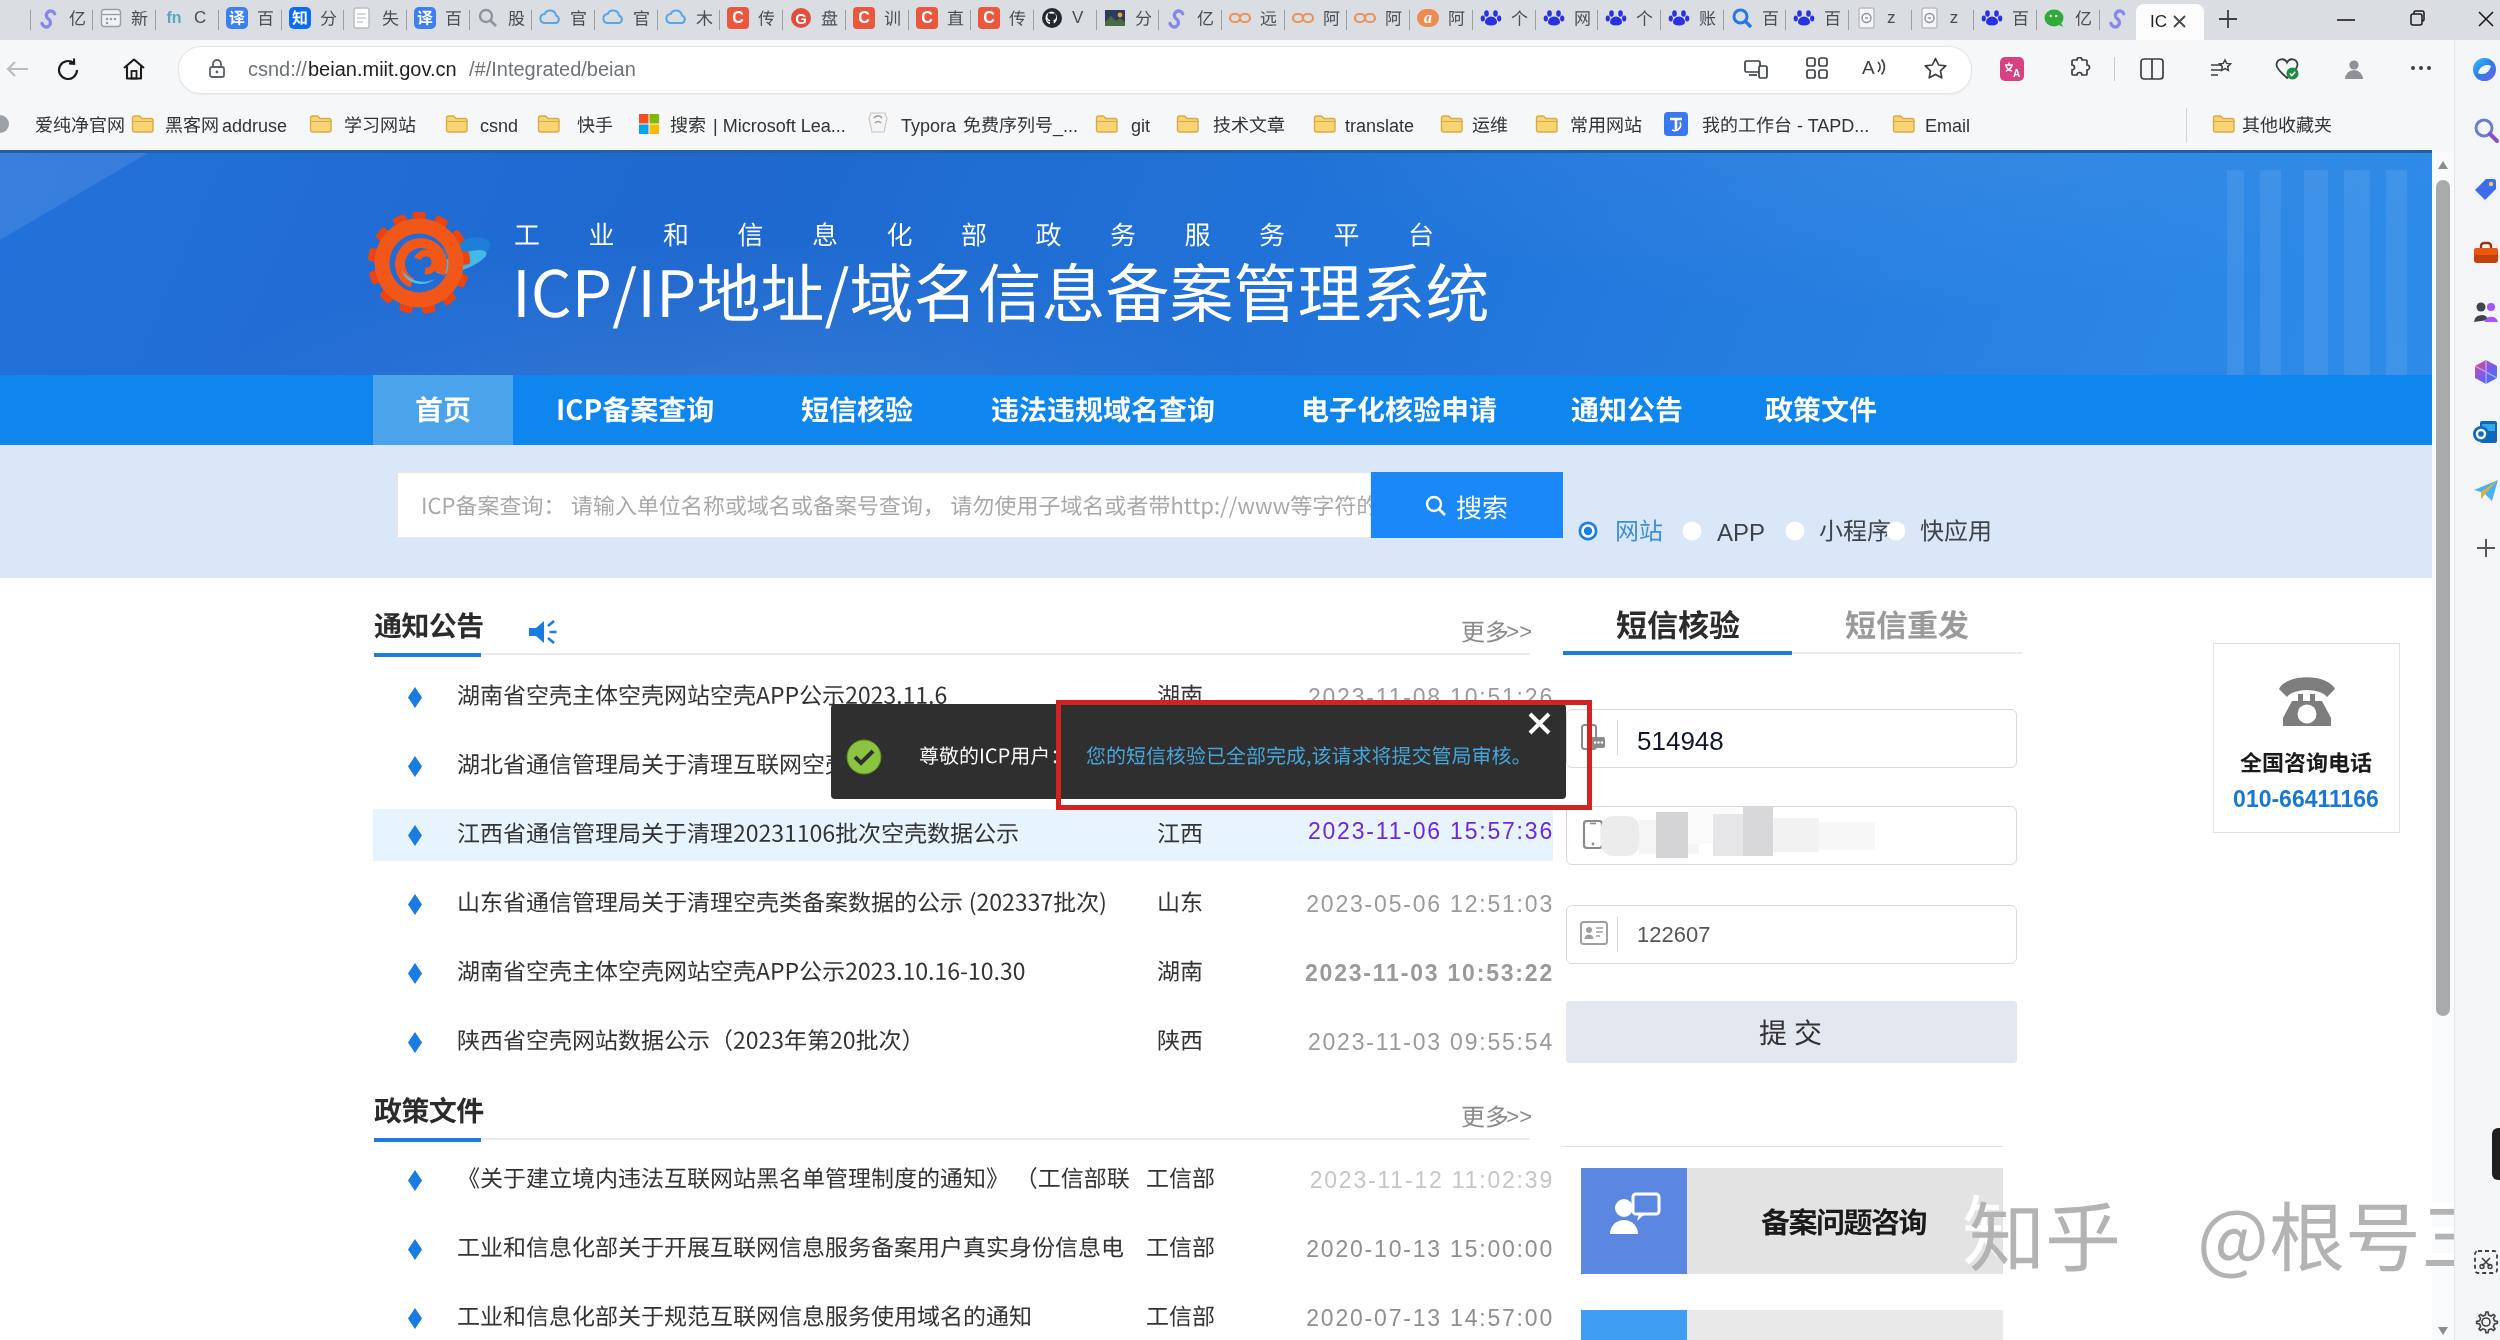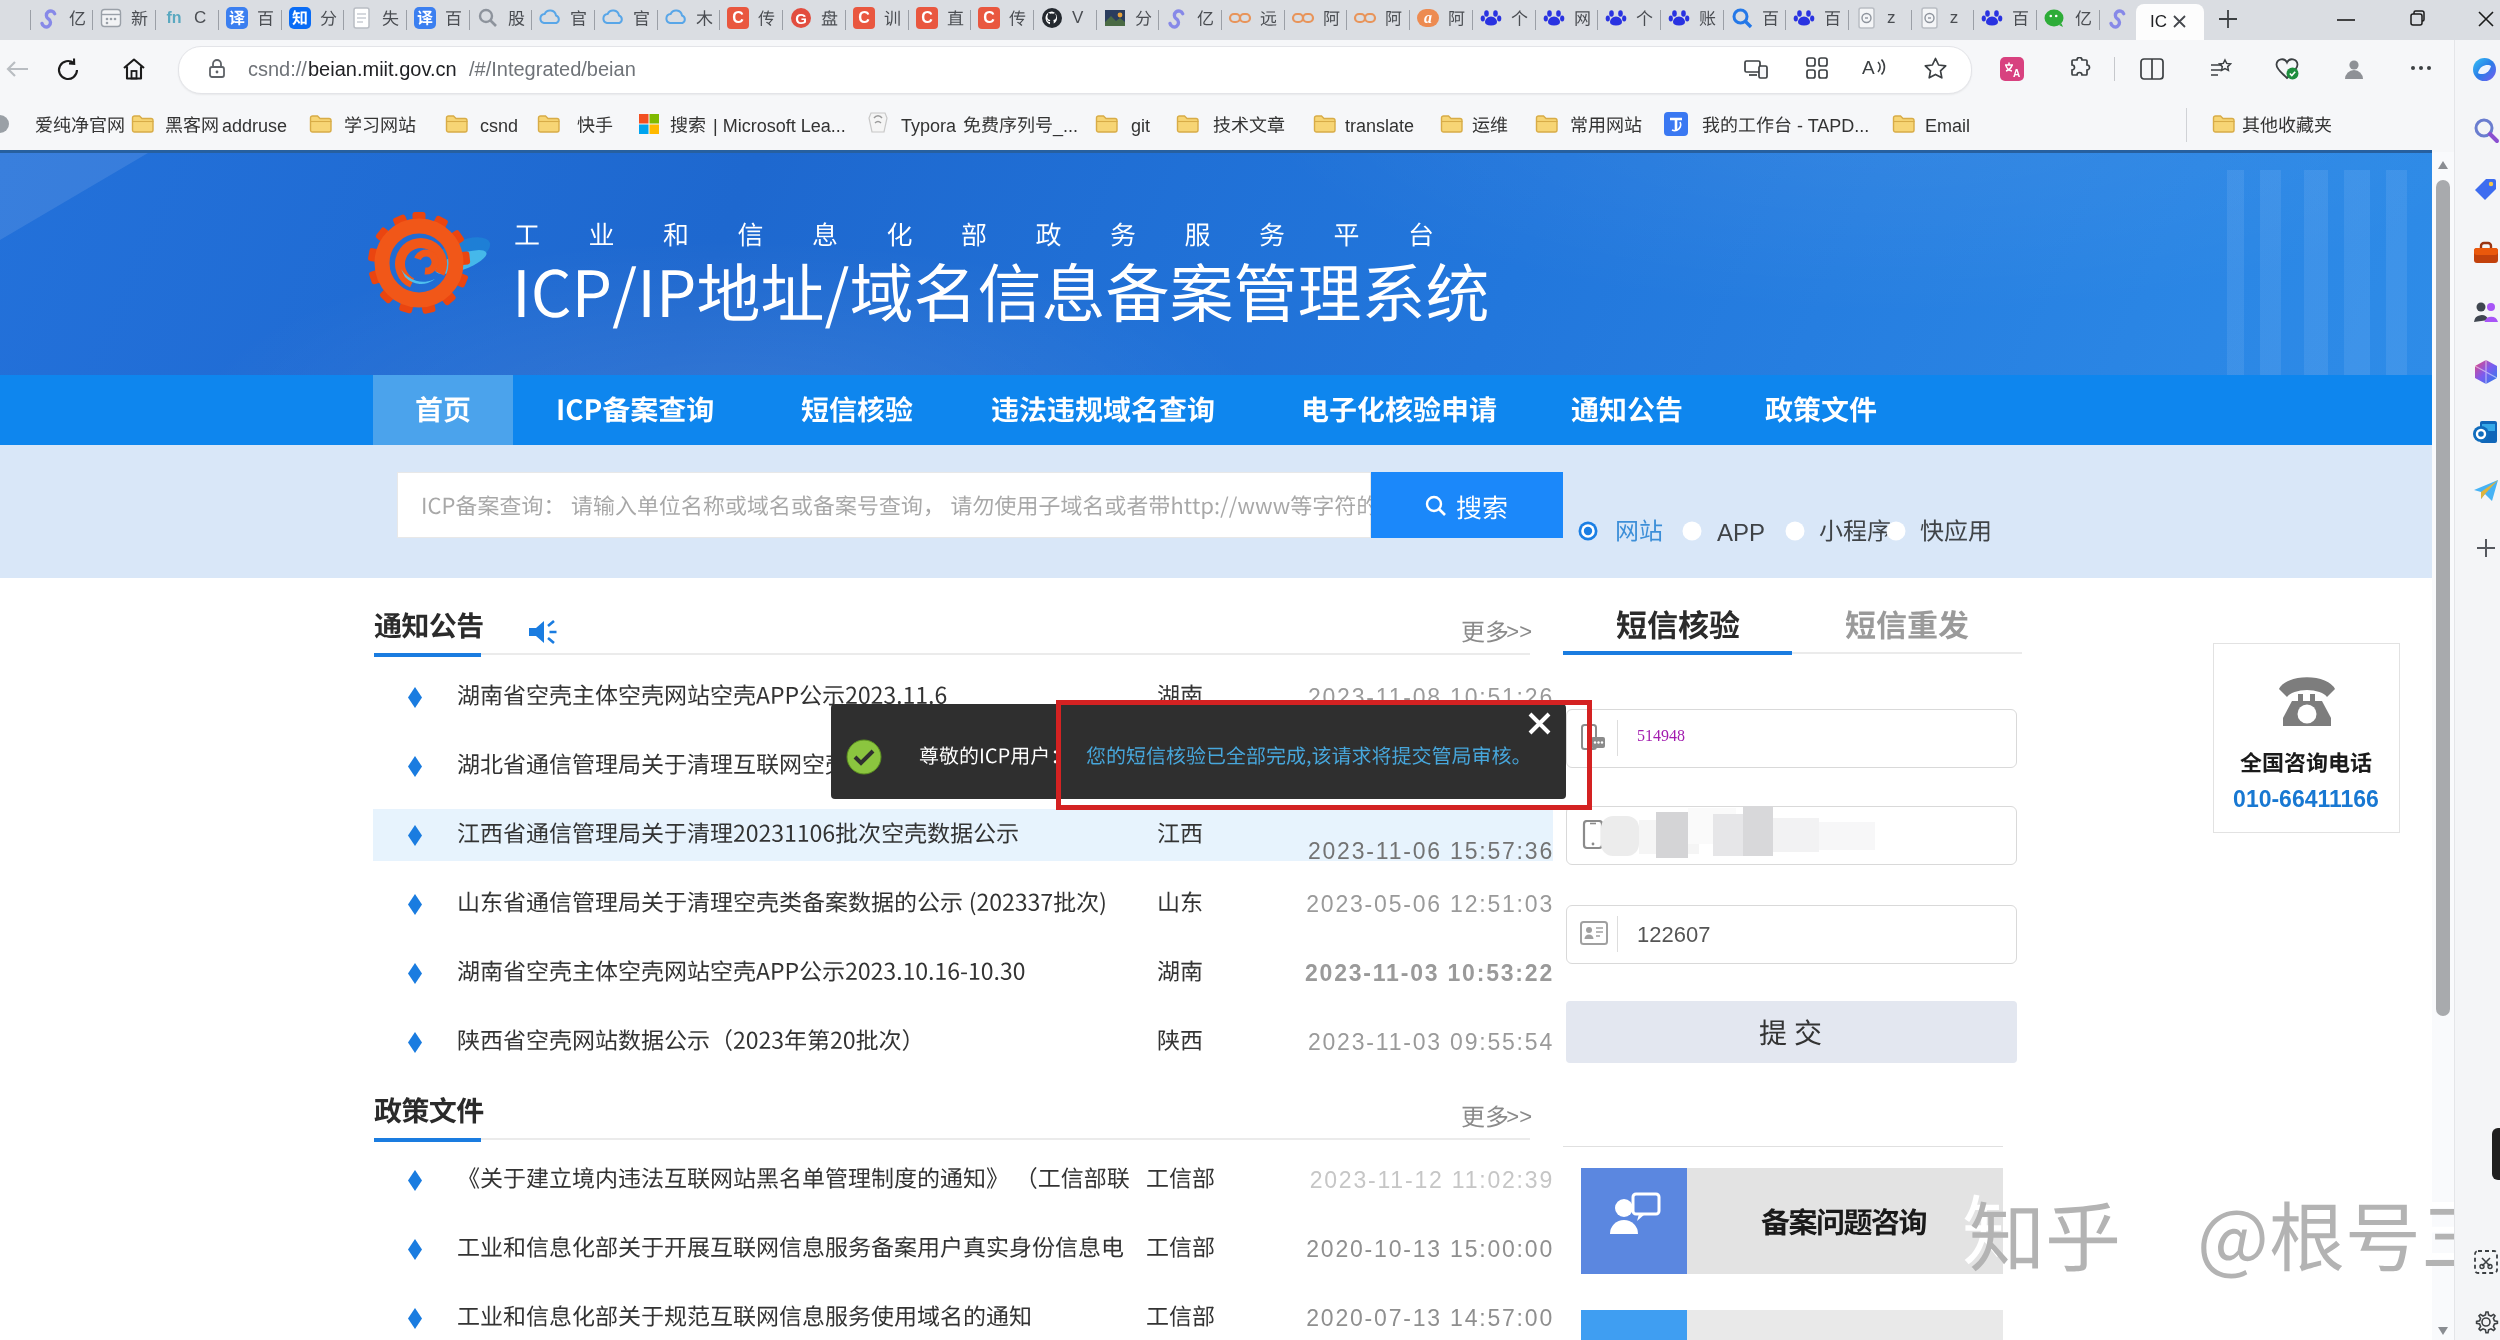--- a/index.html
+++ b/index.html
@@ -1293,21 +1293,21 @@
       <use href="#g145" x="22440"></use>
       <use href="#g146" x="23440"></use>
     </g>
   </svg>
 <svg style="position:absolute;left:1157.0px;top:822.0px;overflow:visible" width="48" height="29">
     <g transform="translate(0,19.78) scale(0.02300,-0.02300)" fill="#333">
       <use href="#g161" x="0"></use>
       <use href="#g162" x="1000"></use>
     </g>
   </svg>
-<div style="position:absolute;top:840px;font-family:'Liberation Sans',sans-serif;font-size:23px;color:#737373;font-weight:400;white-space:pre;line-height:1;letter-spacing:1.80px;right:946.0px;">2023-11-06 15:57:36</div>
+<div style="position:absolute;top:820px;font-family:'Liberation Sans',sans-serif;font-size:23px;color:#6d28d9;font-weight:400;white-space:pre;line-height:1;letter-spacing:1.80px;right:946.0px;">2023-11-06 15:57:36</div>
 <svg style="position:absolute;left:408px;top:894px;" width="14" height="21" viewBox="0 0 14 21">
     <path d="M7 0 L14 10.5 L7 21 L0 10.5z" fill="#1a7ce0"></path>
   </svg>
 <svg style="position:absolute;left:457.0px;top:891.0px;overflow:visible" width="651" height="29">
     <g transform="translate(0,19.78) scale(0.02300,-0.02300)" fill="#333">
       <use href="#g167" x="0"></use>
       <use href="#g168" x="1000"></use>
       <use href="#g139" x="2000"></use>
       <use href="#g154" x="3000"></use>
       <use href="#g56" x="4000"></use>
@@ -1597,21 +1597,21 @@
 <div style="position:absolute;left:1563px;top:651px;width:229px;height:4px;background:#1a7ce0;"></div>
 <div style="position:absolute;left:1566px;top:709px;width:451px;height:59px;background:#fff;border:1px solid #d9d9d9;border-radius:6px;box-sizing:border-box"></div>
 <svg style="position:absolute;left:1580px;top:723px;" width="28" height="30" viewBox="0 0 28 30">
     <rect x="2" y="2" width="14" height="24" rx="2.5" fill="none" stroke="#8b8b8b" stroke-width="2"></rect>
     <rect x="11" y="14" width="14" height="11" rx="2" fill="#8b8b8b"></rect>
     <circle cx="15" cy="19.5" r="1.2" fill="#fff"></circle>
     <circle cx="18.5" cy="19.5" r="1.2" fill="#fff"></circle>
     <circle cx="22" cy="19.5" r="1.2" fill="#fff"></circle>
   </svg>
 <div style="position:absolute;left:1617px;top:720px;width:1px;height:36px;background:#ddd;"></div>
-<div style="position:absolute;top:728.0px;font-family:Liberation Serif, serif;font-size:16px;color:#a21caf;font-weight:400;white-space:pre;line-height:1;left:1637.0px;">514948</div>
+<div style="position:absolute;top:728.0px;font-family:Liberation Sans, sans-serif;font-size:26px;color:#0f172a;font-weight:400;white-space:pre;line-height:1;left:1637.0px;">514948</div>
 <div style="position:absolute;left:1566px;top:806px;width:451px;height:59px;background:#fff;border:1px solid #d9d9d9;border-radius:6px;box-sizing:border-box"></div>
 <svg style="position:absolute;left:1580px;top:820px;" width="28" height="30" viewBox="0 0 28 30">
     <rect x="4" y="1" width="18" height="27" rx="3" fill="none" stroke="#8b8b8b" stroke-width="2.2"></rect>
     <path d="M10 3.5 h6" stroke="#8b8b8b" stroke-width="1.6"></path>
     <circle cx="13" cy="24" r="1.4" fill="#8b8b8b"></circle>
   </svg>
 <div style="position:absolute;left:1617px;top:817px;width:1px;height:36px;background:#ddd;"></div>
 <div style="position:absolute;left:1601px;top:816px;width:38px;height:40px;background:#ececec;border-radius:12px"></div>
 <div style="position:absolute;left:1639px;top:820px;width:60px;height:34px;background:#f5f5f5"></div>
 <div style="position:absolute;left:1656px;top:812px;width:32px;height:46px;background:#d4d4d6"></div>

